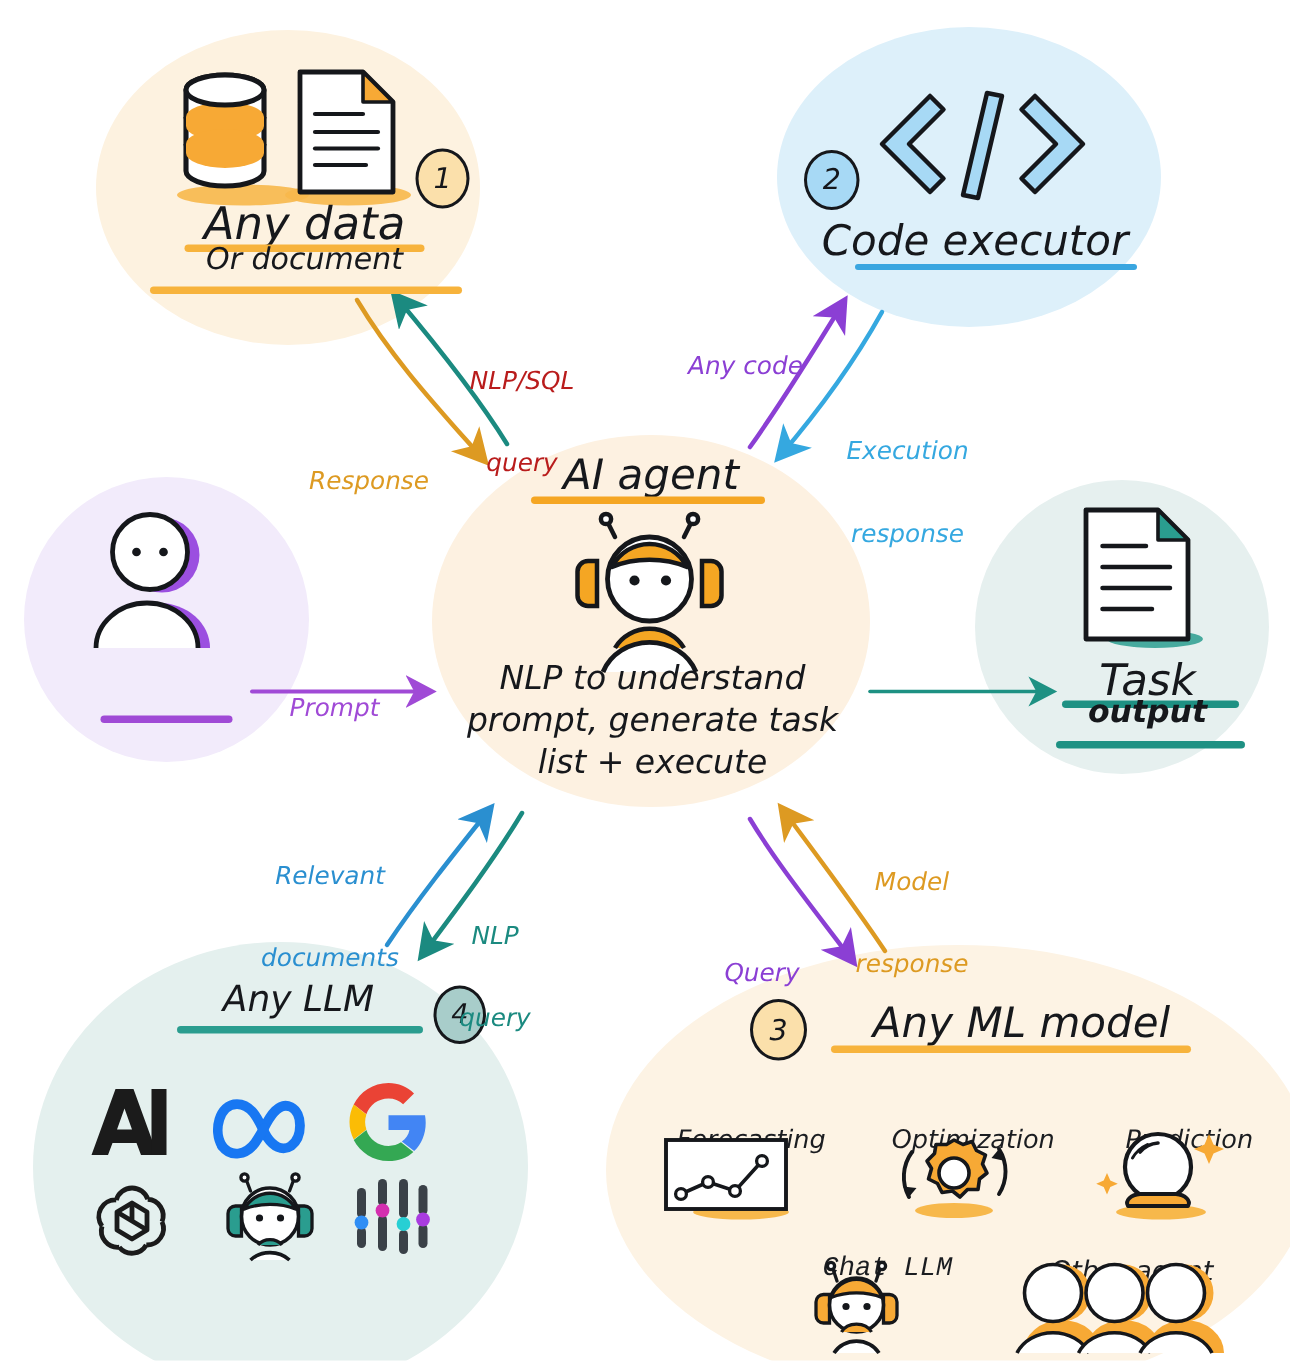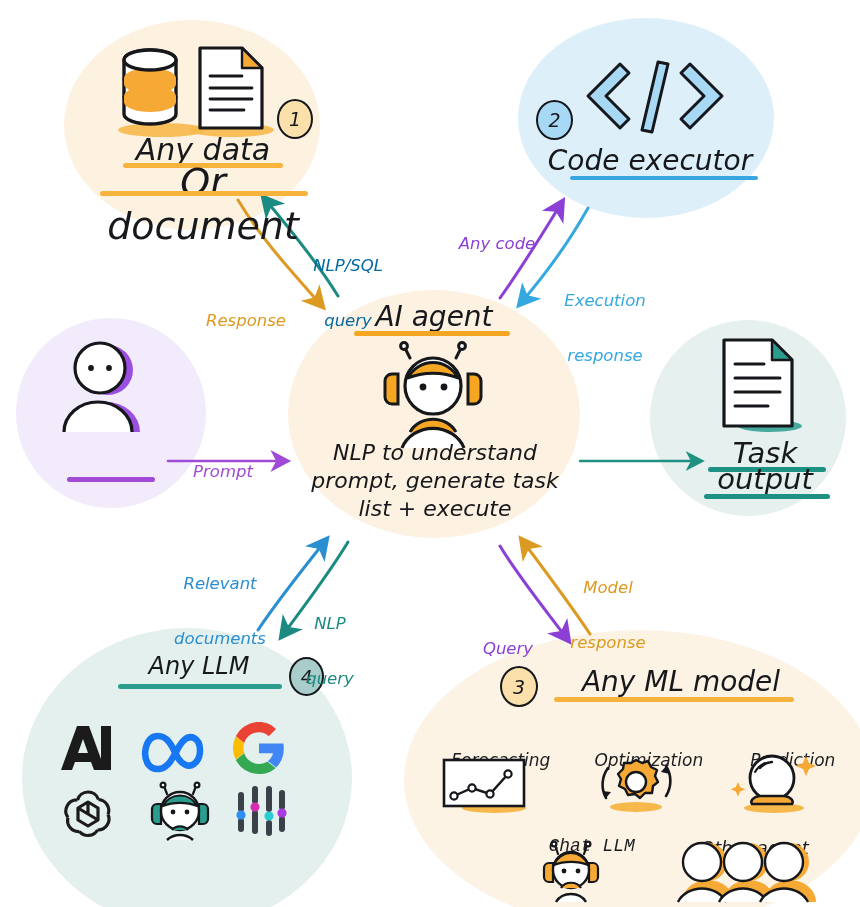--- a/index.html
+++ b/index.html
@@ -138,21 +138,21 @@
         <line x1="98" y1="68" x2="132" y2="68"></line>
       </g>
     </g>
   </svg>
 
   <div class="node-title" style="left:108px;top:132px;position:absolute;width:190px;font-size:30px;">
     <span>Any data</span>
   </div>
   <div class="underline" style="left:123px;top:163px;width:160px;height:5px;background:#f7b33c;"></div>
 
-  <div class="node-title" style="left:92px;top:160px;position:absolute;width:222px;font-size:38px;">
+  <div class="node-title" style="left:92px;top:160px;position:absolute;width:222px;font-size:20px;">
     <span>Or document</span>
   </div>
   <div class="underline" style="left:100px;top:191px;width:208px;height:5px;background:#f7b33c;"></div>
 
   <div class="badge" style="left:277px;top:99px;width:32px;height:36px;background:#fbe0ab;font-size:19px;">
     <span>1</span>
   </div>
 
   <svg style="position:absolute;left:580px;top:58px;" width="160" height="76">
     <g stroke="#15171b" stroke-width="3" fill="#a7d9f5" stroke-linejoin="round">
@@ -224,21 +224,21 @@
       <line x1="27" y1="56" x2="72" y2="56"></line>
       <line x1="27" y1="70" x2="60" y2="70"></line>
     </g>
   </svg>
 
   <div class="node-title" style="left:700px;top:436px;position:absolute;width:130px;font-size:29px;">
     <span>Task</span>
   </div>
   <div class="underline" style="left:708px;top:467px;width:118px;height:4.5px;background:#1e9183;"></div>
 
-  <div class="node-title" style="left:700px;top:462px;position:absolute;width:130px;font-size:29px;">
+  <div class="node-title" style="left:700px;top:462px;position:absolute;width:130px;font-size:21px;font-weight:bold;">
     <span>output</span>
   </div>
   <div class="underline" style="left:704px;top:494px;width:126px;height:4.5px;background:#1e9183;"></div>
 
   <div class="node-title" style="left:104px;top:652px;position:absolute;width:190px;font-size:24px;">
     <span>Any LLM</span>
   </div>
   <div class="underline" style="left:118px;top:684px;width:164px;height:4.5px;background:#2a9d8f;"></div>
   <div class="badge" style="left:289px;top:657px;width:31px;height:35px;background:#a8cdca;font-size:18px;">
     <span>4</span>
@@ -393,21 +393,21 @@
       <path d="M41,62 a26,22 0 0,1 48,0" fill="#ffffff" stroke="#15171b" stroke-width="2.4"></path>
     </g>
     <g>
       <circle cx="112" cy="22" r="19" fill="#f7a935"></circle>
       <path d="M86,62 a26,22 0 0,1 52,0 z" fill="#f7a935"></path>
       <circle cx="106" cy="22" r="19" fill="#ffffff" stroke="#15171b" stroke-width="2.4"></circle>
       <path d="M82,62 a26,22 0 0,1 48,0" fill="#ffffff" stroke="#15171b" stroke-width="2.4"></path>
     </g>
   </svg>
 
-  <div class="arrow-lbl" style="position:absolute;left:283px;top:220px;width:130px;color:#0369a1;font-style:italic;">
+  <div class="arrow-lbl" style="position:absolute;left:283px;top:208px;width:130px;color:#b91c1c;font-style:italic;">
     <div>NLP/SQL</div>
     <div>query</div>
   </div>
 
   <div class="arrow-lbl" style="position:absolute;left:186px;top:275px;width:120px;color:#dd9a22;">
     <div>Response</div>
   </div>
 
   <div class="arrow-lbl" style="position:absolute;left:441px;top:198px;width:112px;color:#8b3fd4;">
     <div>Any code</div>

